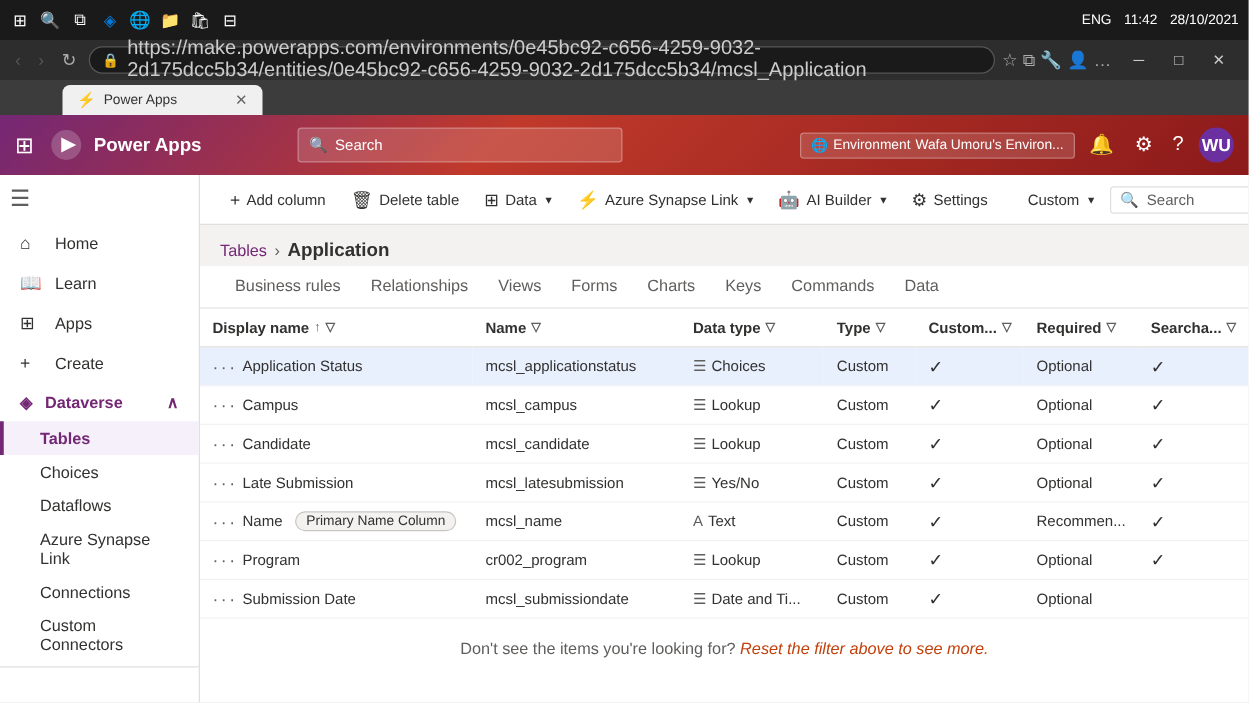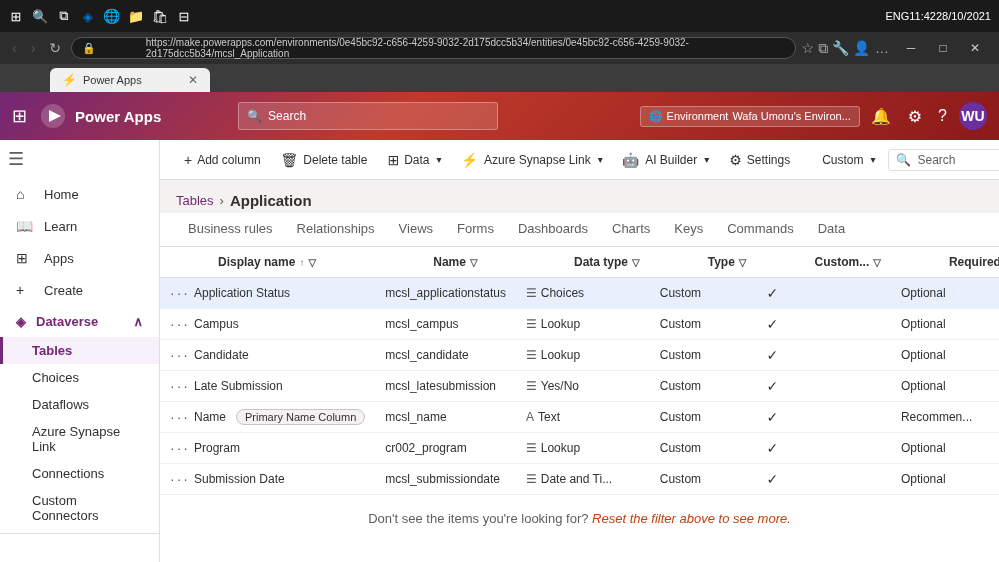--- a/index.html
+++ b/index.html
@@ -10,21 +10,21 @@
       height: 32px;
       background: #1a1a1a;
       display: flex;
       align-items: center;
       justify-content: space-between;
       padding: 0 8px;
       color: white;
       font-size: 11px;
     }
     .taskbar-left { display: flex; align-items: center; gap: 8px; }
-    .taskbar-right { display: flex; align-items: flex-start; gap: 0; font-size: 11px; }
+    .taskbar-right { display: flex; align-items: flex-start; gap: 10px; font-size: 11px; }
     .taskbar-icon { width: 16px; height: 16px; display: inline-flex; align-items: center; justify-content: center; font-size: 13px; }
 
     
     .browser-bar {
       height: 32px;
       background: #2d2d2d;
       display: flex;
       align-items: center;
       padding: 0 8px;
       gap: 6px;
@@ -234,21 +234,21 @@
       padding: 8px 10px;
       text-align: left;
       font-size: 12px;
       font-weight: 600;
       color: #323130;
       position: sticky;
       top: 0;
       white-space: nowrap;
       cursor: pointer;
     }
-    .data-table th .th-inner { display: flex; align-items: center; gap: 4px; margin-left: 48px; }
+    .data-table th .th-inner { display: flex; align-items: center; gap: 4px; }
     .data-table th .sort-icon { font-size: 10px; color: #605e5c; }
     .data-table td {
       padding: 7px 10px;
       font-size: 12px;
       color: #323130;
       border-bottom: 1px solid #f3f2f1;
       white-space: nowrap;
     }
     .data-table tr.selected td { background: #e8f0fe; }
     .more-btn { color: #605e5c; cursor: pointer; letter-spacing: 2px; font-size: 14px; }
@@ -300,21 +300,21 @@
     <span>28/10/2021</span>
   </div>
 </div>
 
 <div class="browser-bar">
   <span class="browser-nav-btn disabled">‹</span>
   <span class="browser-nav-btn disabled">›</span>
   <span class="browser-nav-btn">↻</span>
   <div class="address-bar">
     <span>🔒</span>
-    <span style="font-size:10px;margin-left:44px;">https://make.powerapps.com/environments/0e45bc92-c656-4259-9032-2d175dcc5b34/entities/0e45bc92-c656-4259-9032-2d175dcc5b34/mcsl_Application</span>
+    <span style="font-size:16px;">https://make.powerapps.com/environments/0e45bc92-c656-4259-9032-2d175dcc5b34/entities/0e45bc92-c656-4259-9032-2d175dcc5b34/mcsl_Application</span>
   </div>
   <div class="browser-actions">
     <span>☆</span>
     <span>⧉</span>
     <span>🔧</span>
     <span>👤</span>
     <span>…</span>
   </div>
   <div class="win-controls">
     <div class="win-btn">─</div>
@@ -451,21 +451,20 @@
         <span class="breadcrumb-link">Tables</span>
         <span class="breadcrumb-sep">›</span>
         <span style="color:#323130;font-size:15px;font-weight:600;">Application</span>
       </div>
 
       <div class="nav-tabs">
         <div class="nav-tab">Business rules</div>
         <div class="nav-tab">Relationships</div>
         <div class="nav-tab">Views</div>
         <div class="nav-tab">Forms</div>
-        <div class="nav-tab">Dashboards</div>
         <div class="nav-tab">Charts</div>
         <div class="nav-tab">Keys</div>
         <div class="nav-tab">Commands</div>
         <div class="nav-tab">Data</div>
       </div>
 
       <div class="table-container">
         <table class="data-table">
           <thead>
             <tr>

